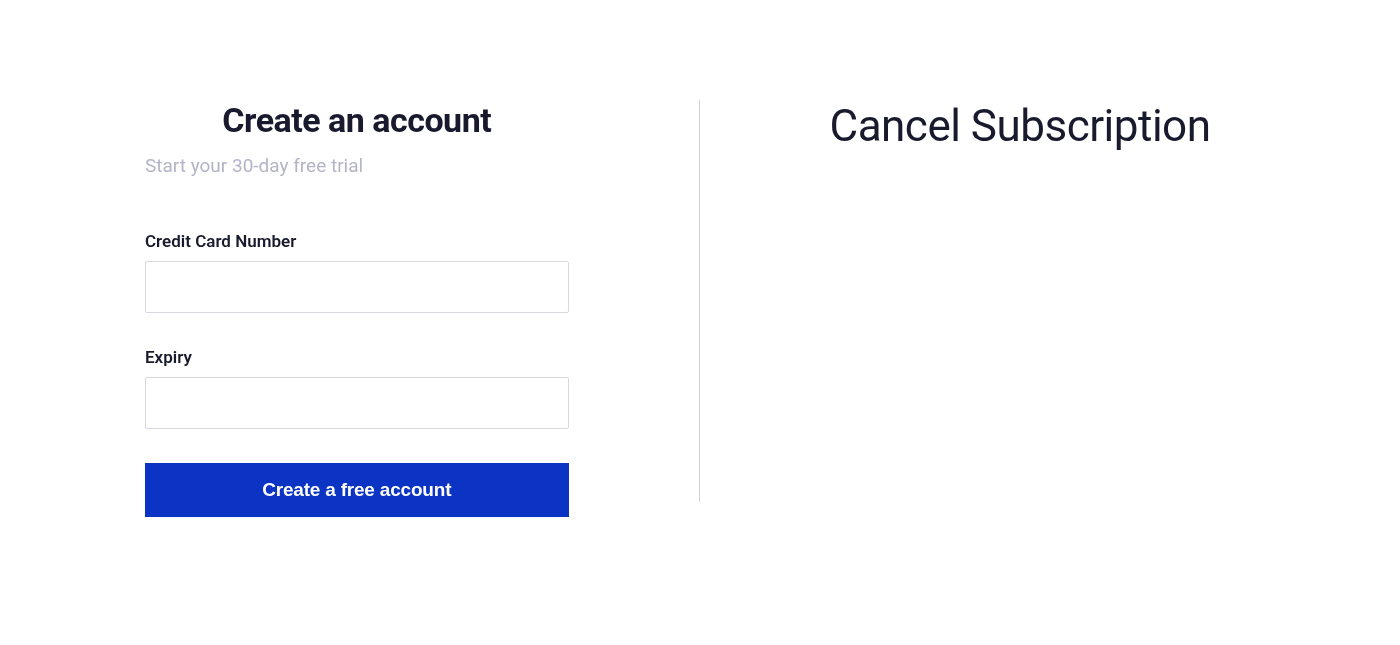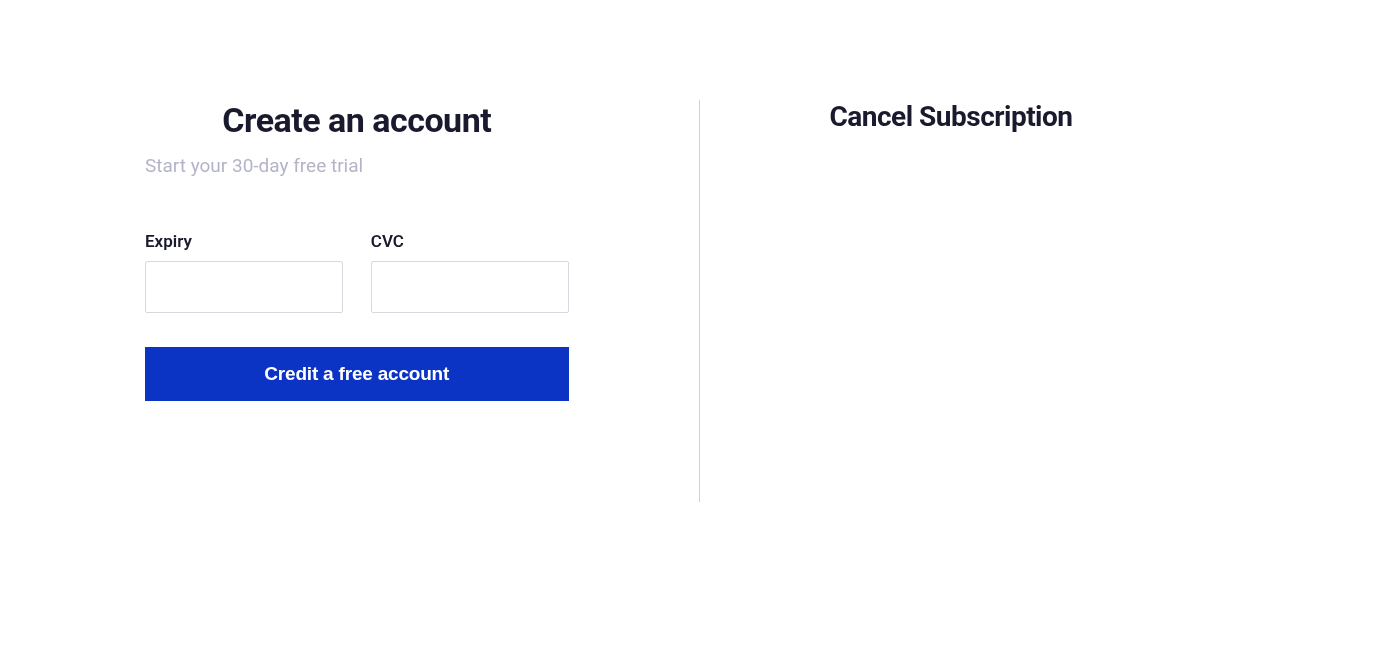--- a/index.html
+++ b/index.html
@@ -80,54 +80,54 @@
       height: 54px;
       background: #0b34c4;
       color: #ffffff;
       border: none;
       font-size: 19px;
       font-weight: 600;
       cursor: pointer;
       letter-spacing: -0.2px;
     }
     .right-heading {
-      font-size: 28px;
-      font-weight: 700;
+      font-size: 44px;
+      font-weight: 400;
       color: #1a1a2e;
       letter-spacing: -0.5px;
       margin-bottom: 28px;
     }
     .right-text {
       font-size: 19px;
       color: #1a1a2e;
       line-height: 1.55;
       font-weight: 400;
     }
   </style>
 </head>
 <body>
 
 <div class="container">
   <div class="left-panel">
     <h1 class="heading">Create an account</h1>
     <p class="subheading">Start your 30-day free trial</p>
 
+    <div class="form-group">
+      <label class="label">Credit Card Number</label>
+      <input class="input" type="text" style="">
+    </div>
 
     <div class="form-row">
       <div class="form-group">
         <label class="label">Expiry</label>
         <input class="input" type="text" style="">
       </div>
-      <div class="form-group">
-        <label class="label">CVC</label>
-        <input class="input" type="text" style="">
-      </div>
     </div>
 
-    <button class="submit-button">Credit a free account</button>
+    <button class="submit-button">Create a free account</button>
   </div>
 
   <div class="divider"></div>
 
   <div class="right-panel">
     <h1 class="right-heading">Cancel Subscription</h1>
   </div>
 </div>
 
 </body></html>

